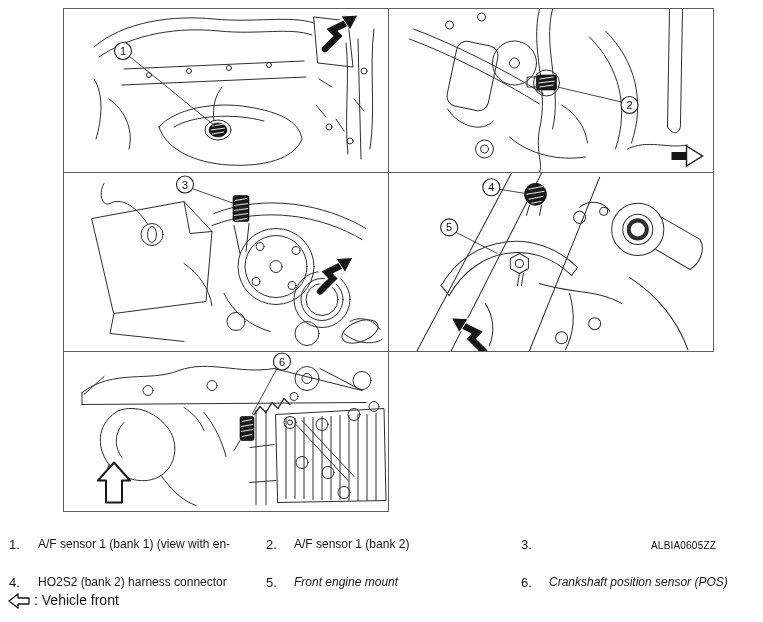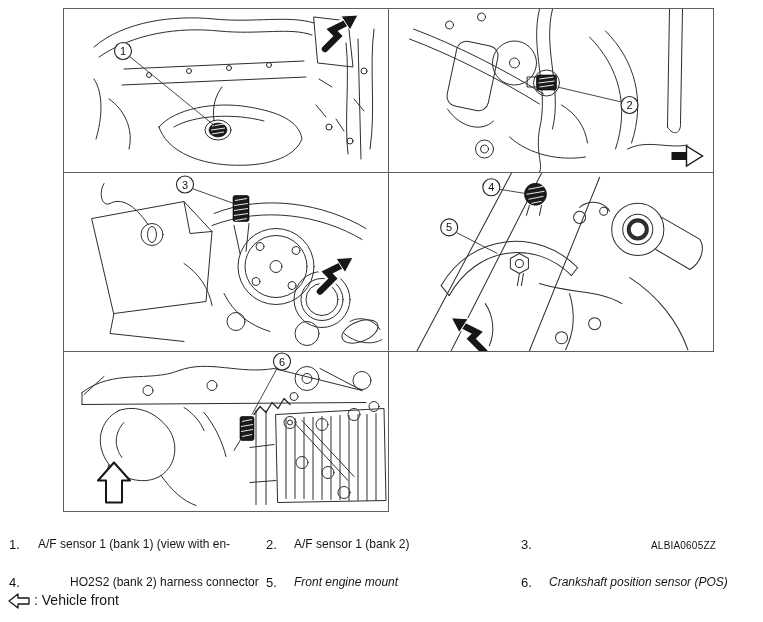--- a/index.html
+++ b/index.html
@@ -255,21 +255,21 @@
     <span class="lnum" style="left:266px;top:537px;">2.</span>
     <div class="ltext" style="left:294px;top:537px;width:210px;">
       <span class="lline">A/F sensor 1 (bank 2)</span>
     </div>
 
     <span class="lnum" style="left:521px;top:537px;">3.</span>
     <div class="ltext" style="left:549px;top:537px;width:214px;">
     </div>
 
     <span class="lnum" style="left:9px;top:575px;">4.</span>
-    <div class="ltext" style="left:38px;top:575px;width:230px;margin-left:32px;">
+    <div class="ltext" style="left:38px;top:575px;width:230px;">
       <span class="lline">HO2S2 (bank 2) harness connector</span>
     </div>
 
     <span class="lnum" style="left:266px;top:575px;">5.</span>
     <div class="ltext" style="left:294px;top:575px;width:210px;font-style:italic;">
       <span class="lline">Front engine mount</span>
     </div>
 
     <span class="lnum" style="left:521px;top:575px;">6.</span>
     <div class="ltext" style="left:549px;top:575px;width:214px;font-style:italic;">

